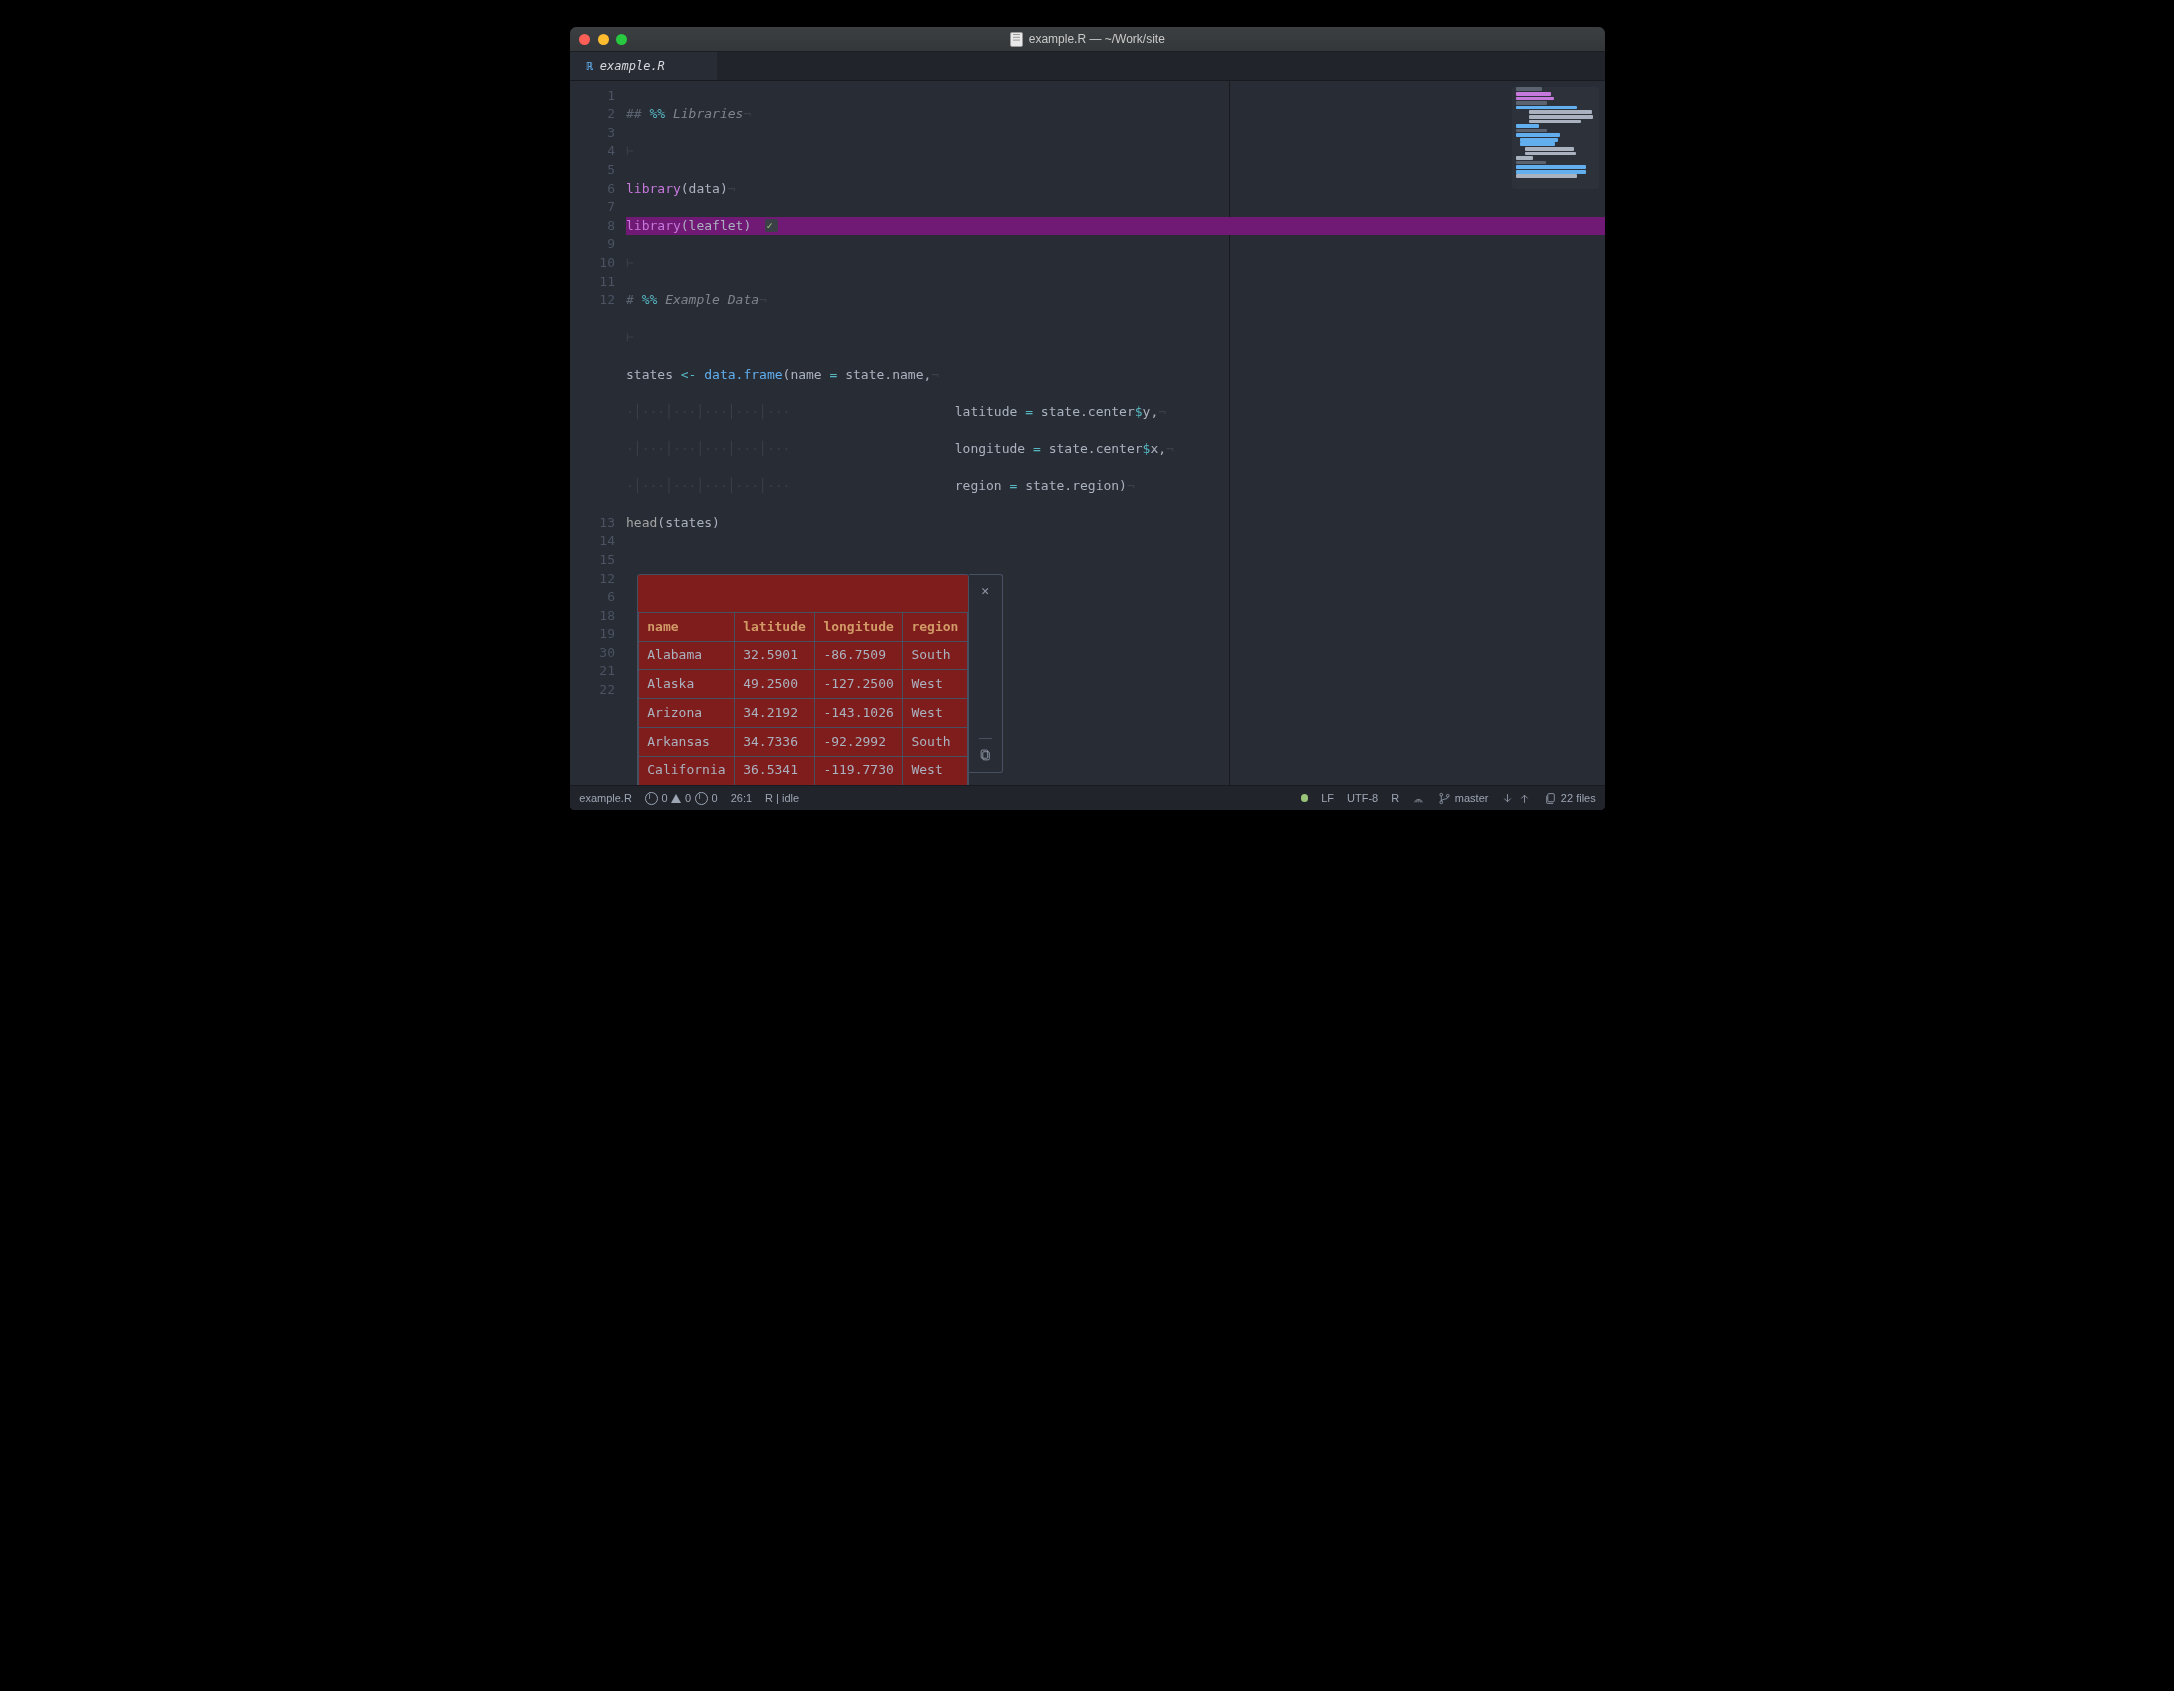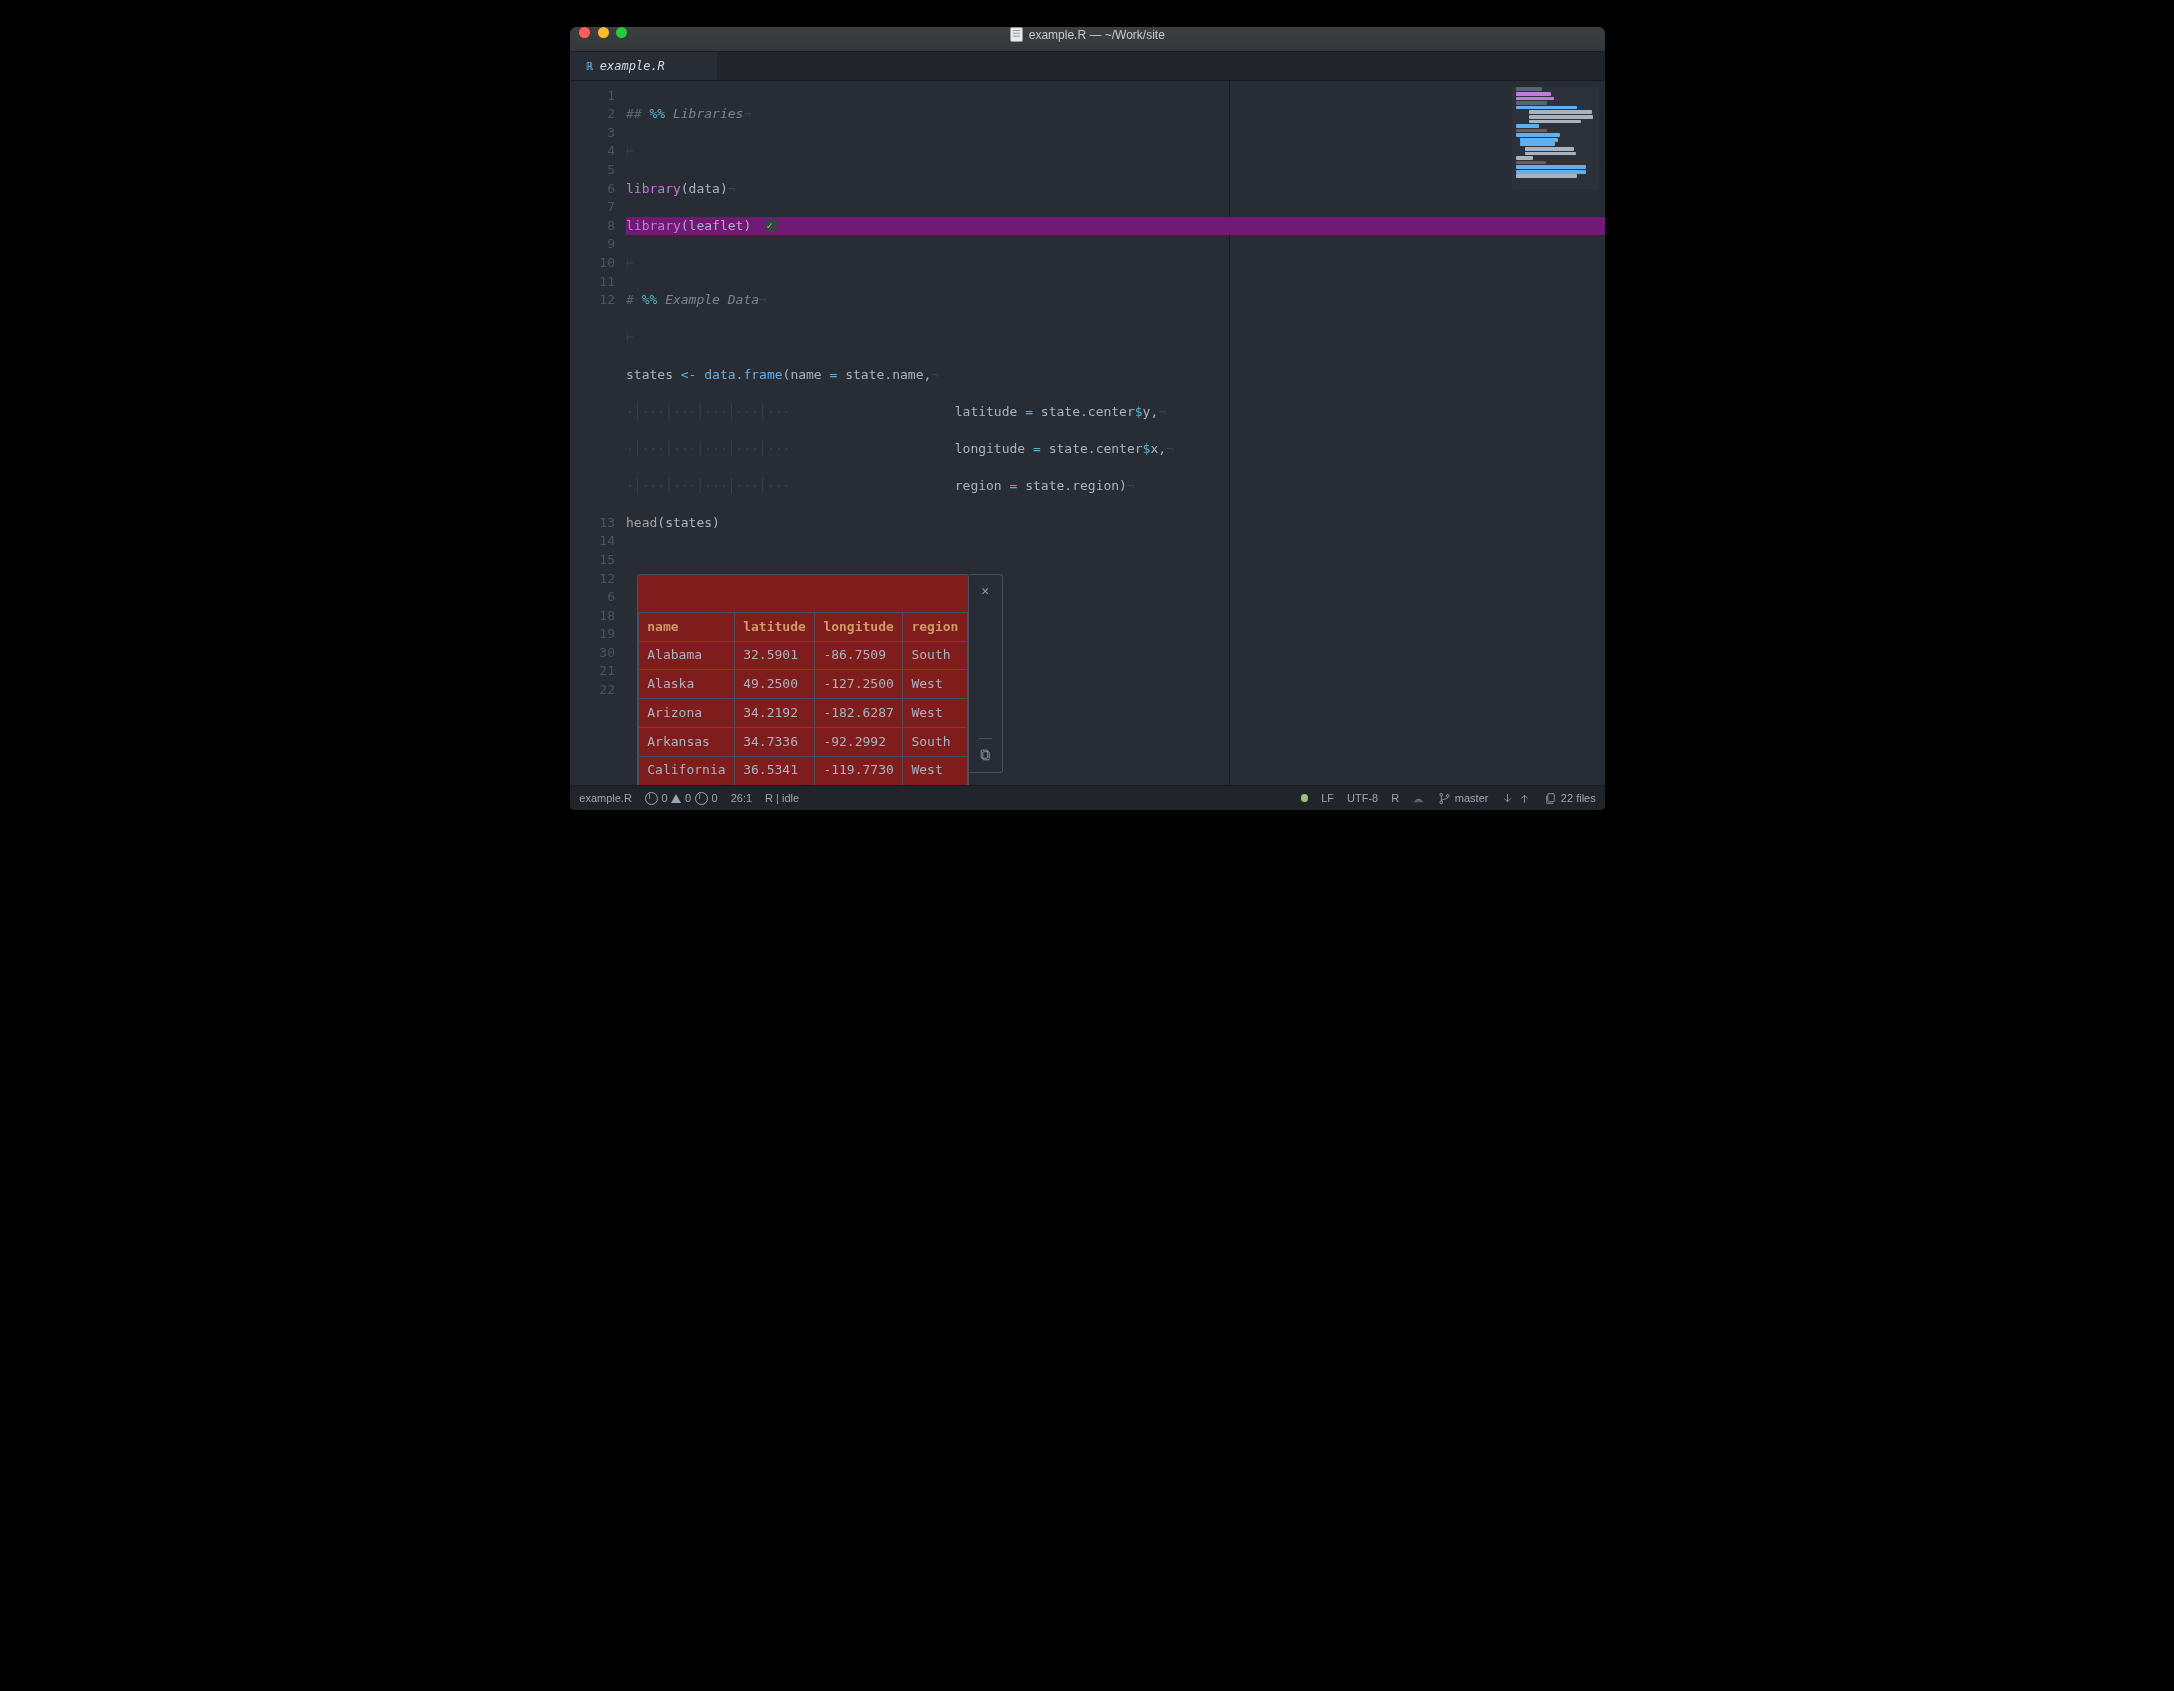--- a/index.html
+++ b/index.html
@@ -1,18 +1,18 @@
 <!DOCTYPE html>
 <html><head>
 <meta charset="utf-8">
 <style>
 html,body{margin:0;padding:0;background:#000;font-family:Menlo,Consolas,monospace;font-size:13px;color:#abb2bf;-webkit-font-smoothing:antialiased}
 .screen{width:1150px;height:895px;margin:0 auto;position:relative}
 .window{position:absolute;left:58px;top:27px;width:1035px;height:783px;background:#282c34;border-radius:6.5px 6.5px 4.6px 4.6px;box-shadow:0 23px 56px rgba(0,0,0,.6);overflow:hidden;display:flex;flex-direction:column}
-.titlebar{height:24px;background:linear-gradient(#3c3f41,#34373a);display:flex;align-items:flex-start;position:relative;border-bottom:0.9px solid #1b1d22}
+.titlebar{height:24px;background:linear-gradient(#3c3f41,#34373a);display:flex;align-items:center;position:relative;border-bottom:0.9px solid #1b1d22}
 .traffic{display:flex;gap:7.4px;margin-left:9.3px}
 .dot{width:11px;height:11px;border-radius:50%}
 .dot.close{background:#ff5f57}
 .dot.min{background:#febc2e}
 .dot.max{background:#28c840}
 .title{position:absolute;left:0;right:0;text-align:center;font-family:-apple-system,Helvetica,Arial,sans-serif;font-size:12px;color:#c9c9c9;display:flex;align-items:center;justify-content:center;gap:5.6px;pointer-events:none}
 .title .doc-icon{width:11px;height:13px;background:#e8e8e8;border:0.9px solid #999;border-radius:1.9px;position:relative}
 .title .doc-icon::after{content:"";position:absolute;top:1.9px;left:1.9px;right:1.9px;height:0.9px;background:#999;box-shadow:0 2.8px 0 #999,0 5.6px 0 #999}
 .tabbar{height:28px;background:#21252b;display:flex;align-items:stretch;border-bottom:0.9px solid #181a1f}
 .tab{display:flex;align-items:center;gap:6.5px;padding:0 52px 0 16.7px;background:#282c34;font-size:12px;color:#d7dae0;font-style:italic}
@@ -125,21 +125,21 @@
   <div class="result-box">
   <table>
     <tbody><tr>
       <th>name</th>
       <th>latitude</th>
       <th>longitude</th>
       <th>region</th>
     </tr>
     <tr><td>Alabama</td><td>32.5901</td><td>-86.7509</td><td>South</td></tr>
     <tr><td>Alaska</td><td>49.2500</td><td>-127.2500</td><td>West</td></tr>
-    <tr><td>Arizona</td><td>34.2192</td><td>-182.6287</td><td>West</td></tr>
+    <tr><td>Arizona</td><td>34.2192</td><td>-143.1026</td><td>West</td></tr>
     <tr><td>Arkansas</td><td>34.7336</td><td>-92.2992</td><td>South</td></tr>
     <tr><td>California</td><td>36.5341</td><td>-119.7730</td><td>West</td></tr>
     <tr><td>Colorado</td><td>38.6777</td><td>-105.5130</td><td>West</td></tr>
   </tbody></table>
   </div>
   <div class="side-btns" style="height:197px;margin-top:3.7px">
     <div class="seg">✕</div>
     <div class="seg" style="flex:4"></div>
     <div class="seg">
       <svg class="sicon" viewBox="0 0 24 24">

